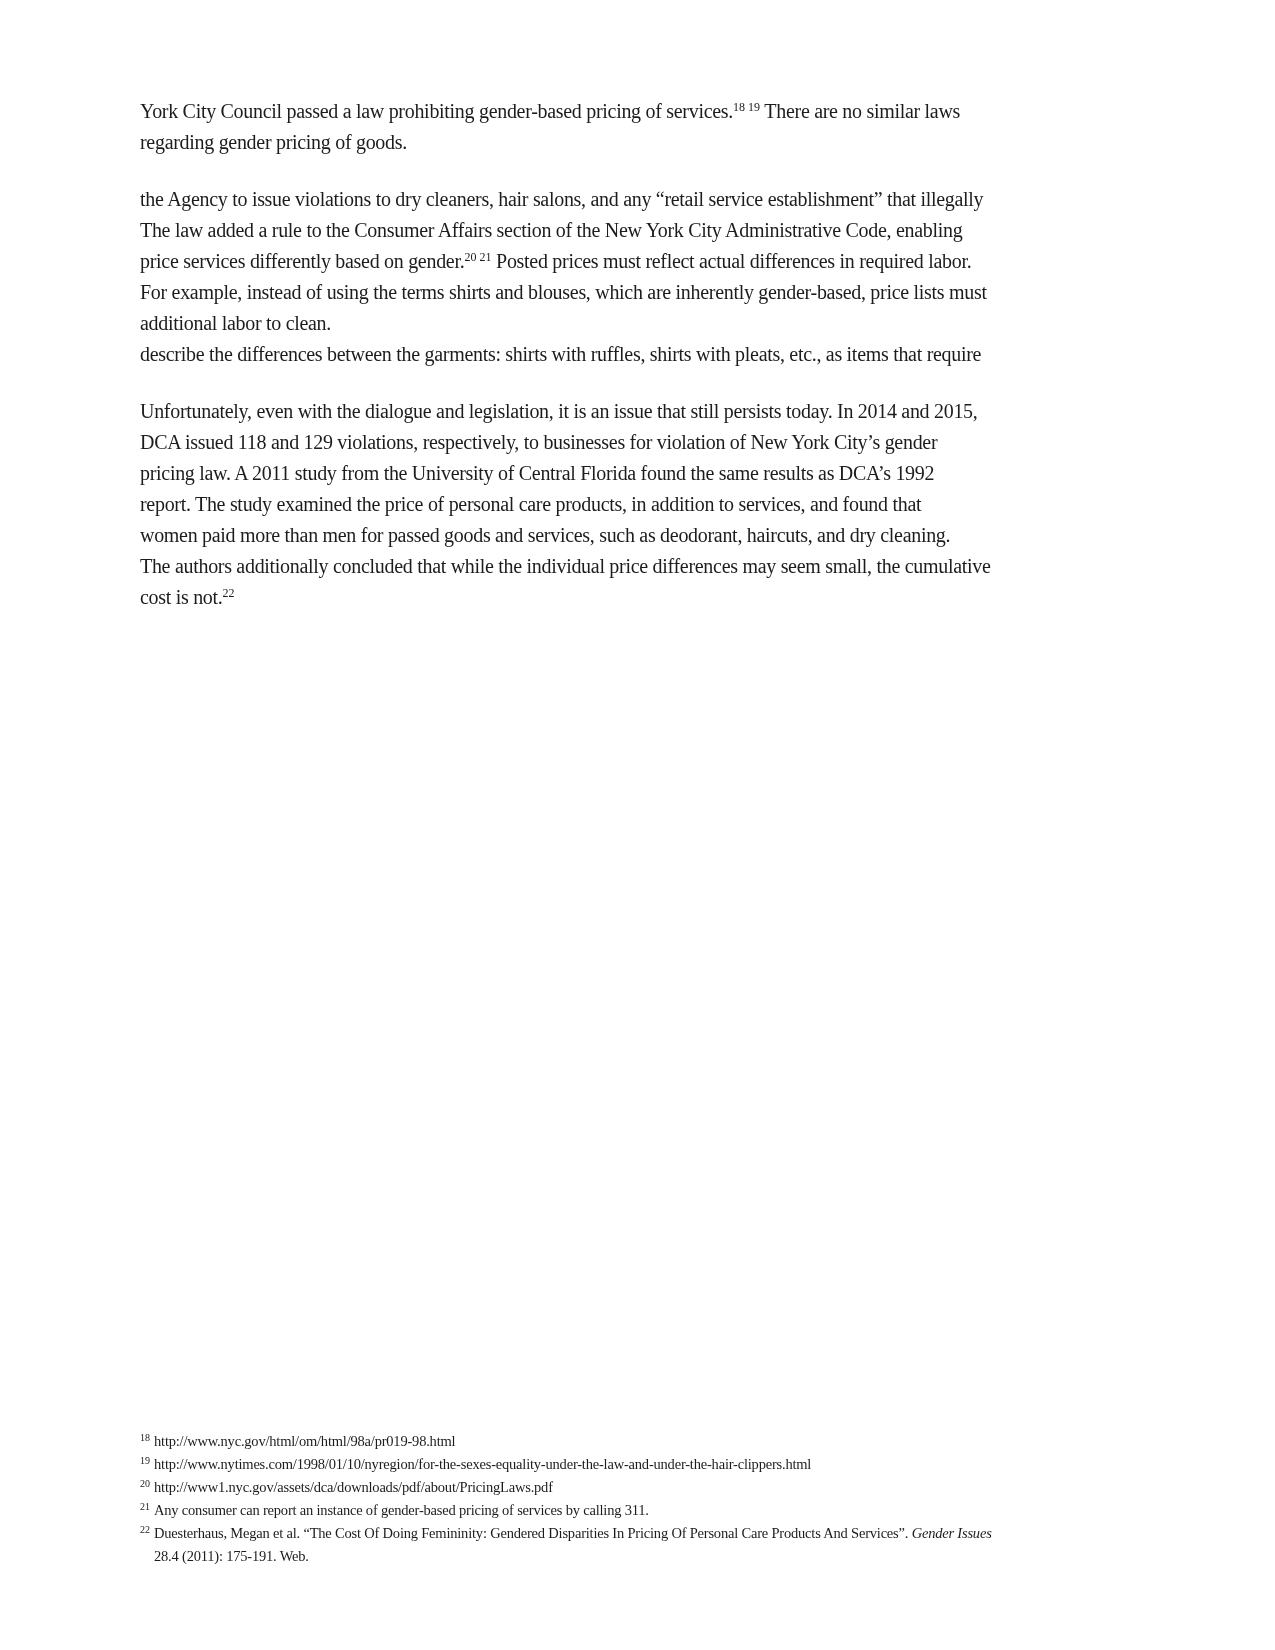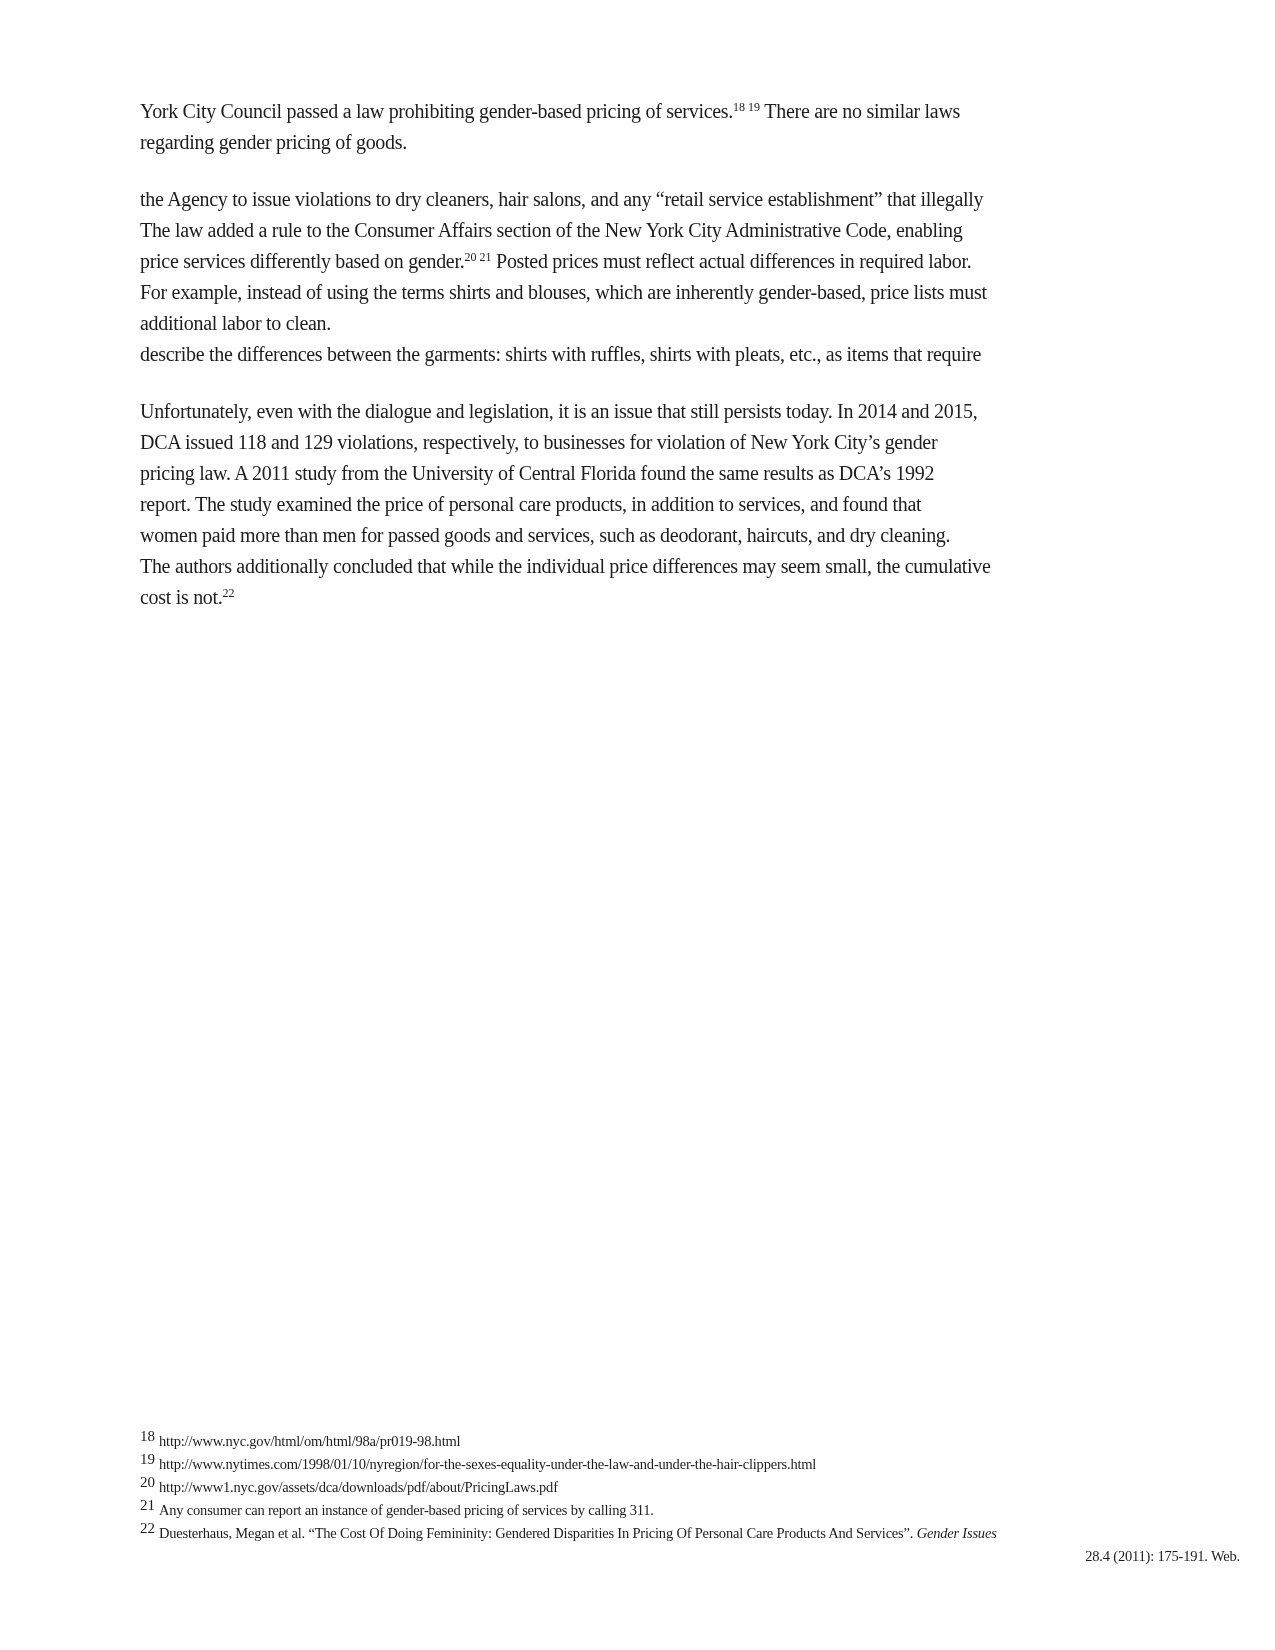--- a/index.html
+++ b/index.html
@@ -44,23 +44,23 @@
     top: 1430px;
     width: 1100px;
   }
   .footnote { margin: 0; }
   .fn-line {
     font-size: 14.5px;
     line-height: 23px;
     letter-spacing: -0.2px;
     white-space: pre;
   }
-  .fn-cont { padding-left: 14px; text-align: right; }
+  .fn-cont { padding-left: 14px; }
   sup.fn-marker {
-    font-size: 15px;
+    font-size: 10px;
     line-height: 0;
     vertical-align: 5px;
     margin-right: 4px;
     letter-spacing: 0;
   }
   em { font-style: italic; }
   .page-number {
     position: absolute;
     left: 0; right: 0;
     top: 1648px;

